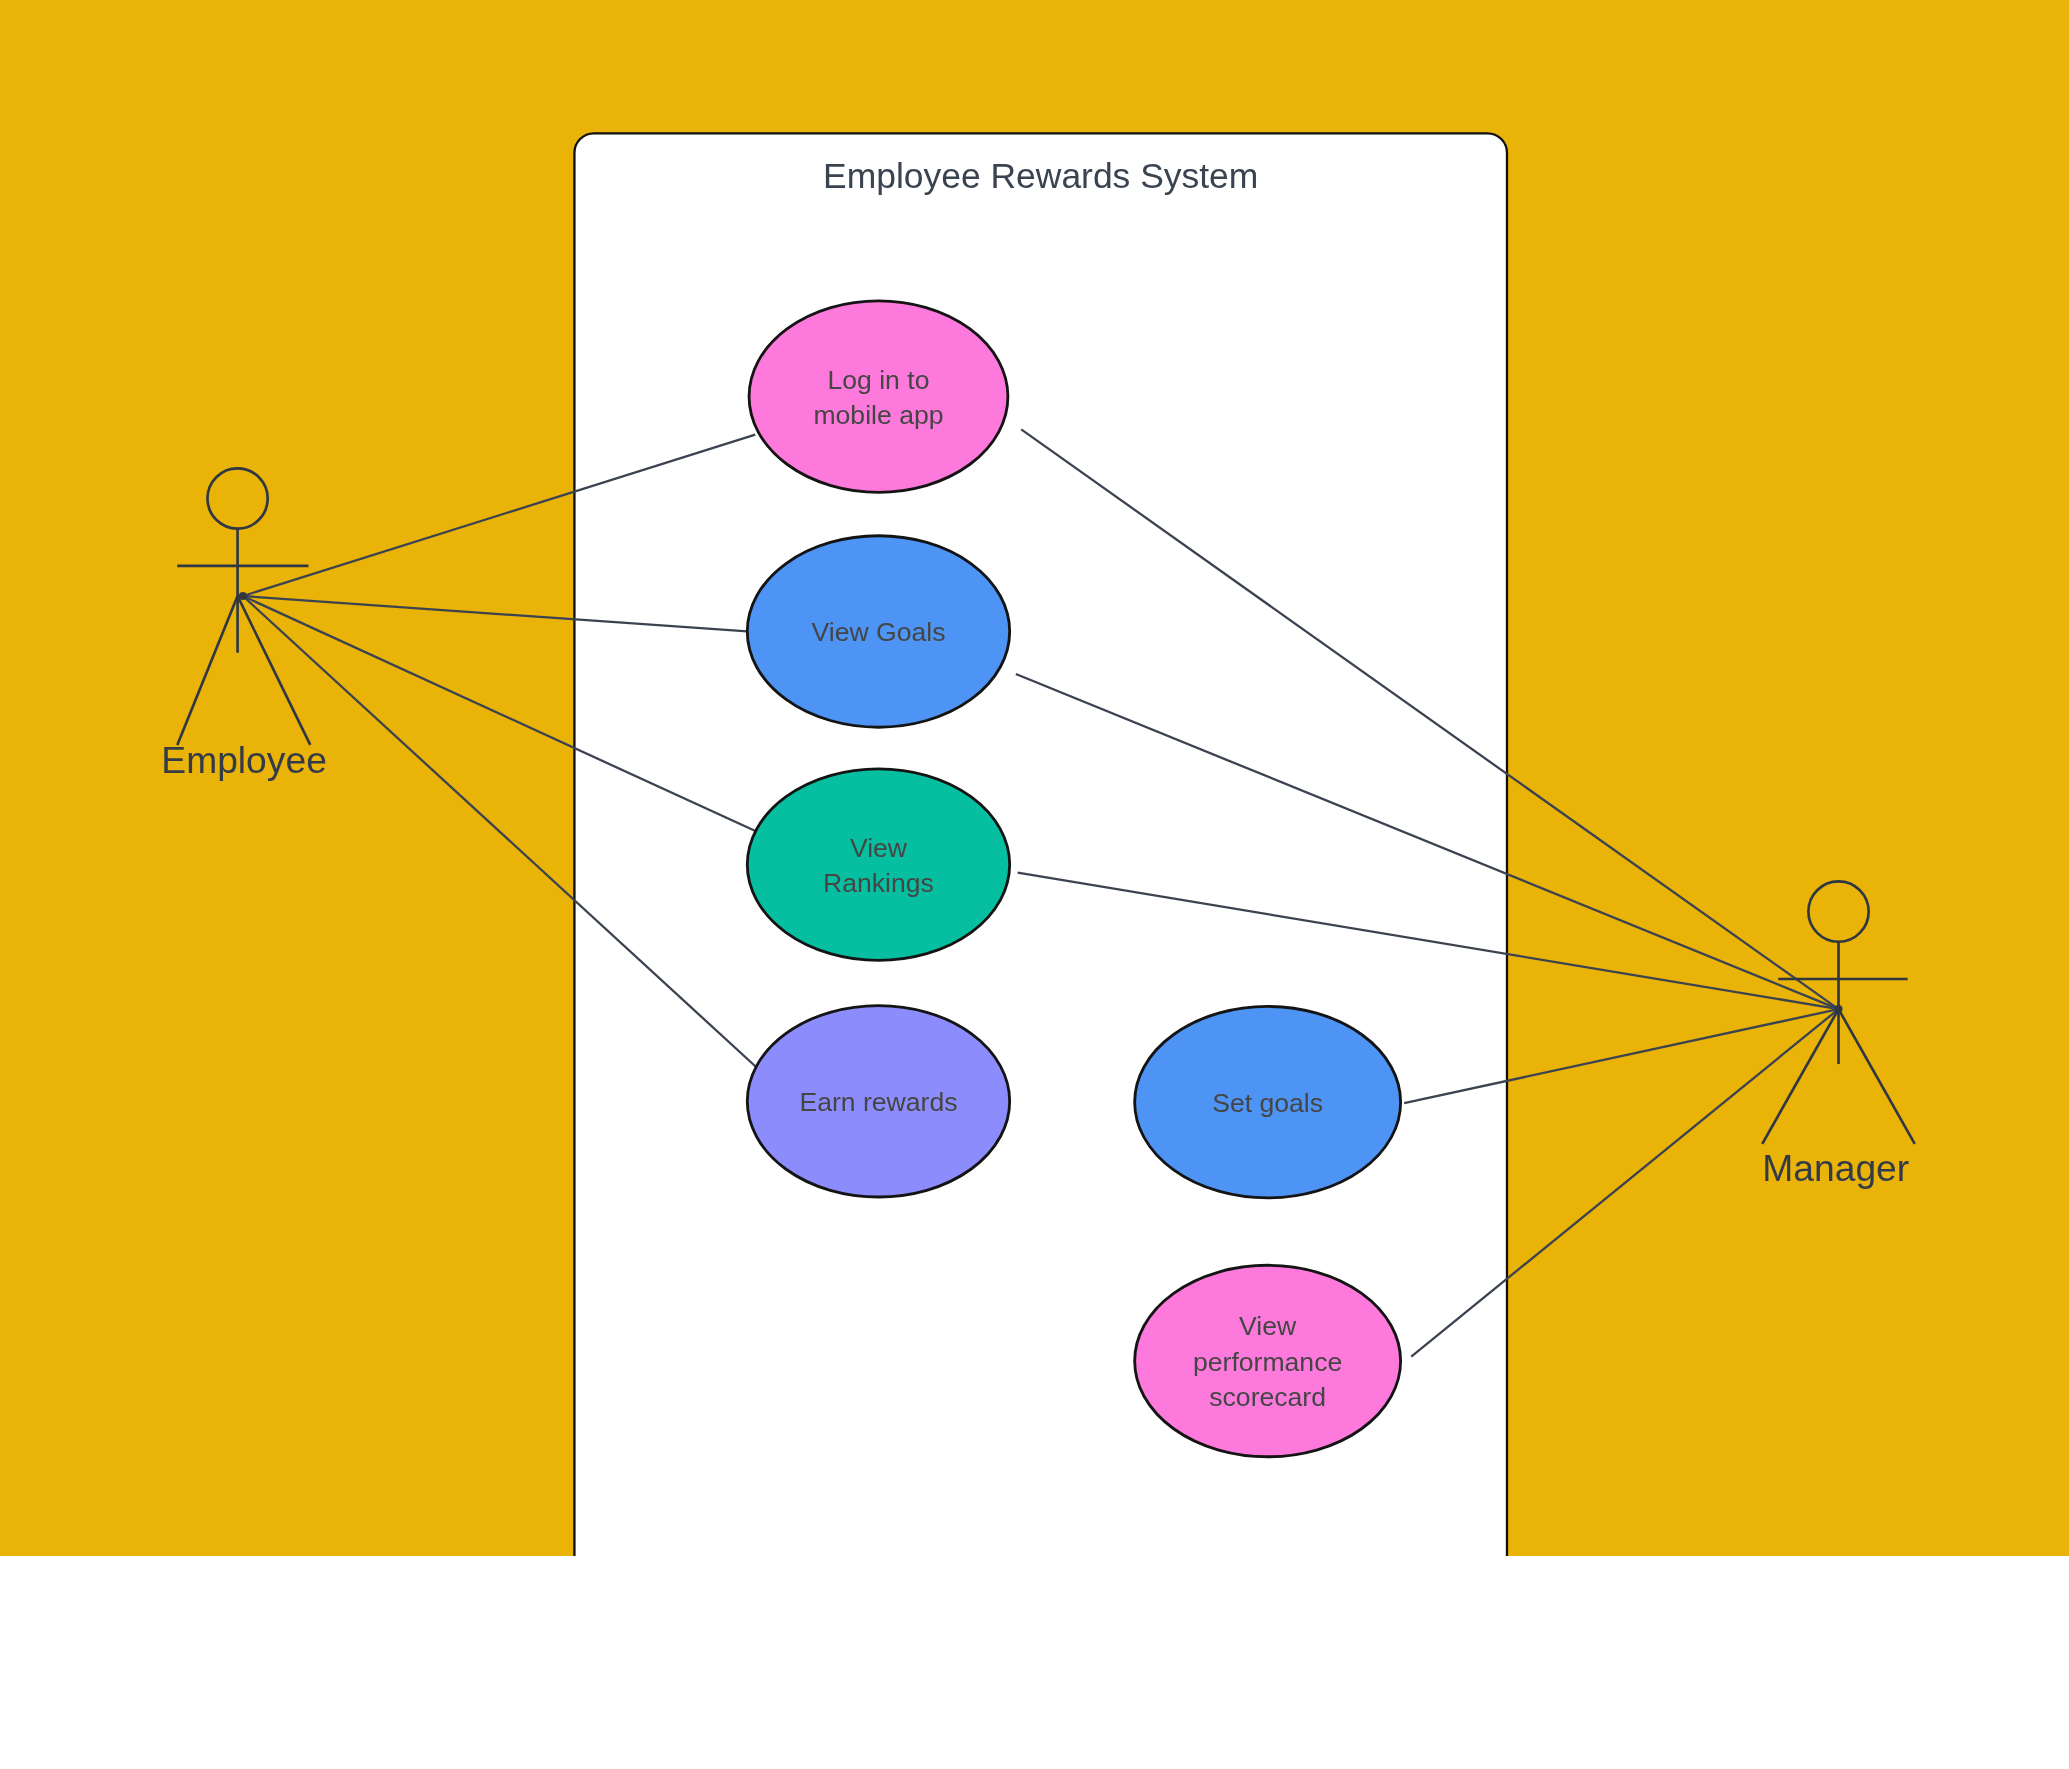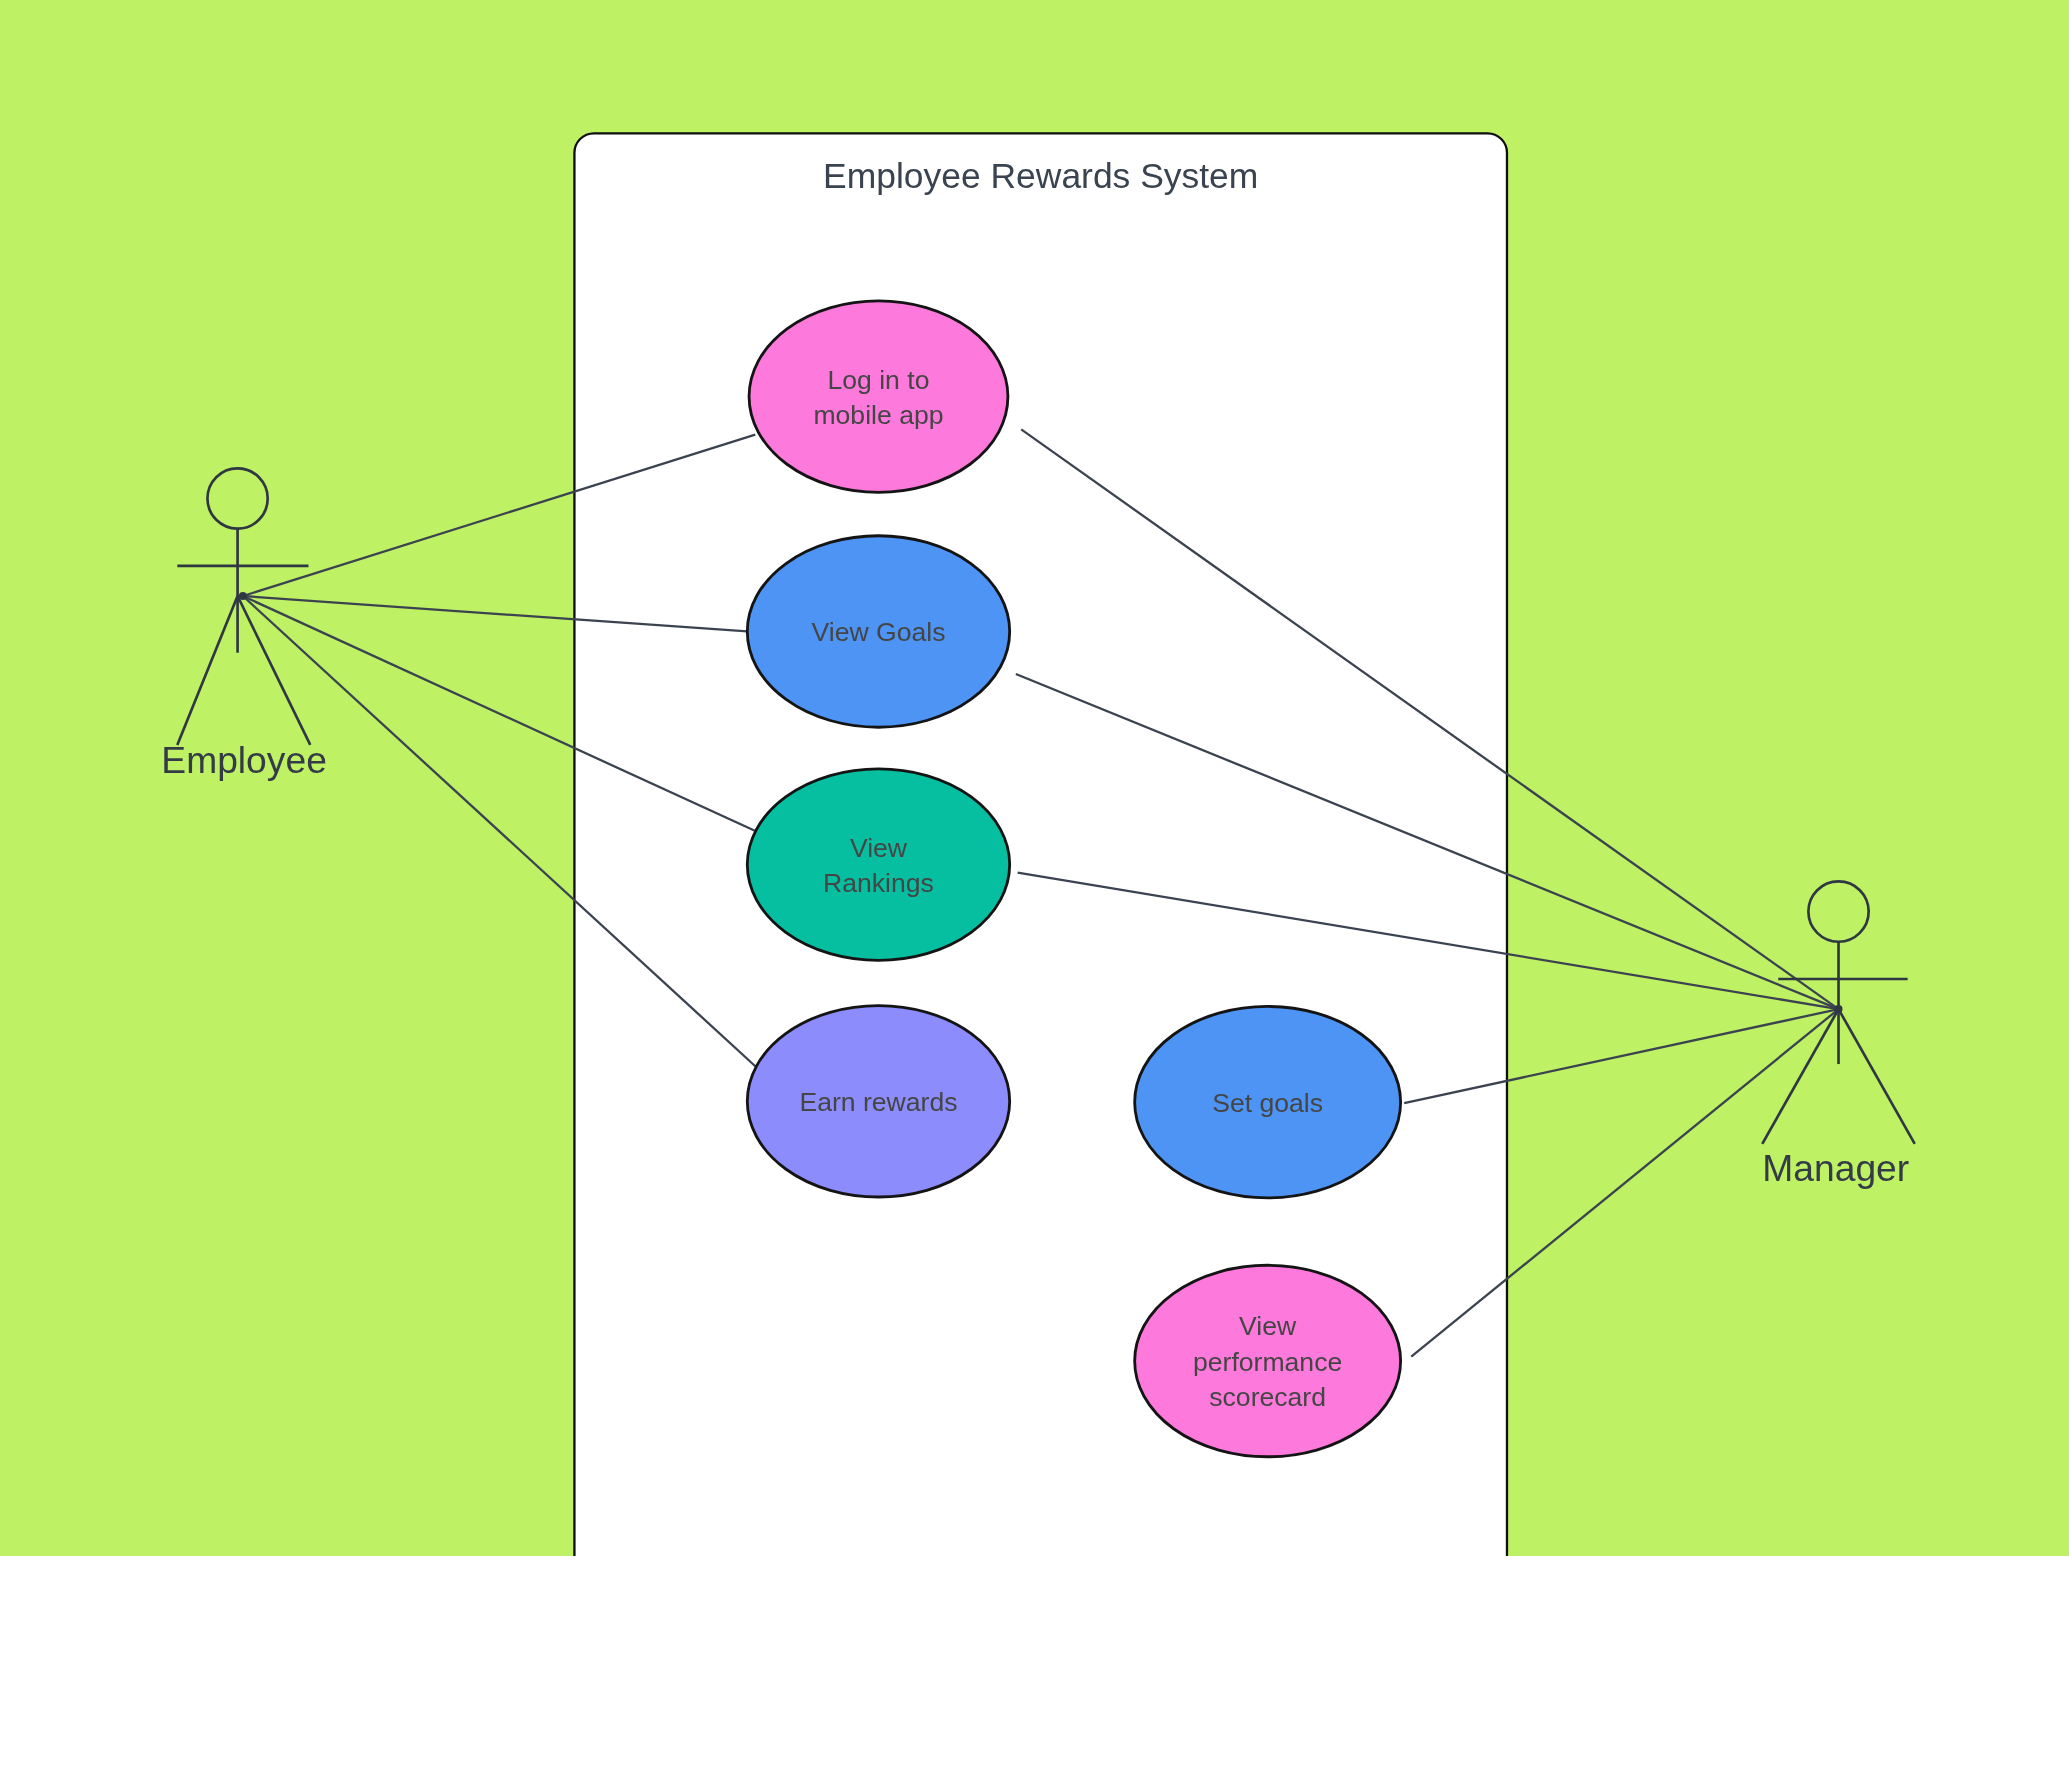--- a/index.html
+++ b/index.html
@@ -8,21 +8,21 @@
     padding: 0;
     background: #ffffff;
   }
   body {
     font-family: "Liberation Sans", sans-serif;
   }
   #canvas {
     position: relative;
     width: 2069px;
     height: 1556px;
-    background: #bef264;
+    background: #eab308;
     overflow: hidden;
   }
   #diagram-svg {
     position: absolute;
     left: 0;
     top: 0;
     width: 2069px;
     height: 1770px;
   }
   .sys-title {

